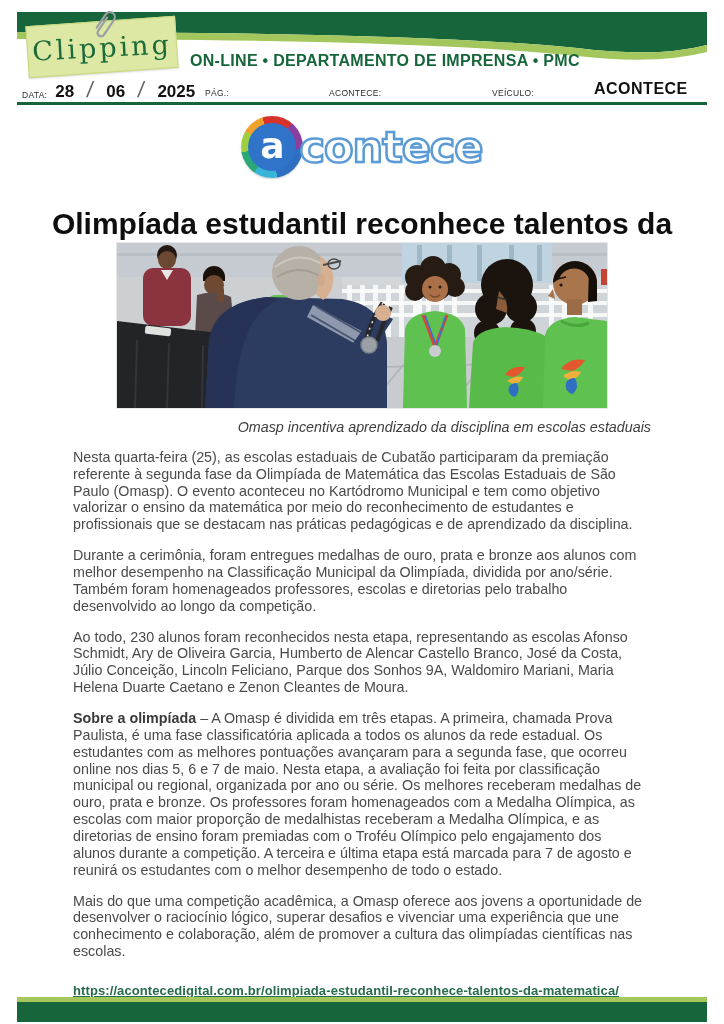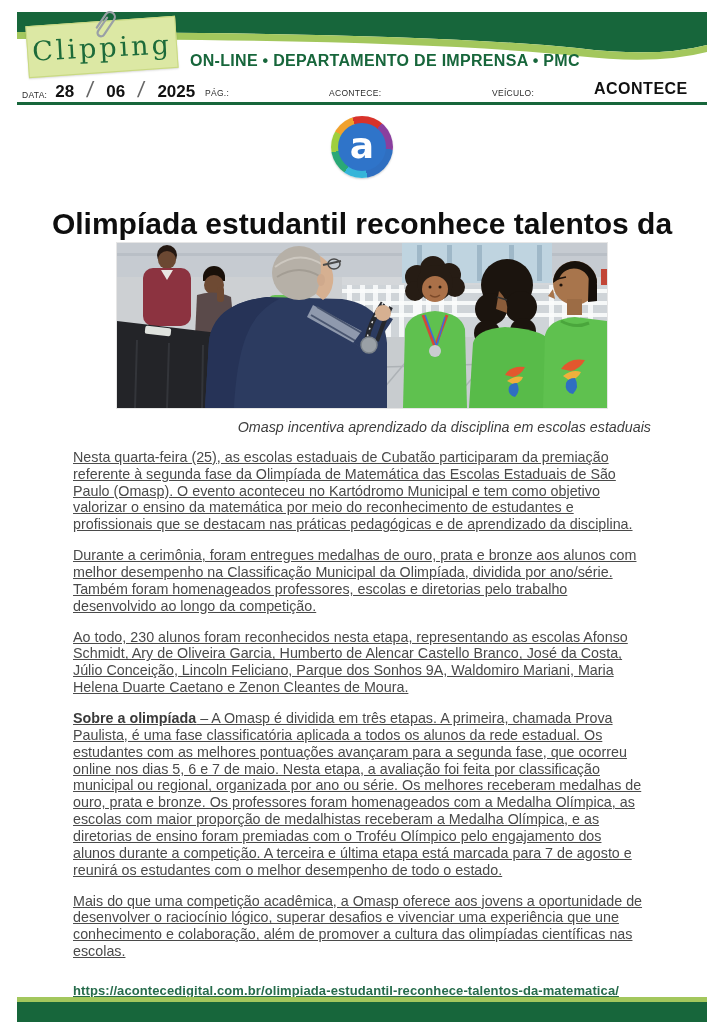--- a/index.html
+++ b/index.html
@@ -47,21 +47,21 @@
      -webkit-text-stroke:2.5px #5b9bd5;text-shadow:0 1px 2px rgba(91,155,213,.35);}
 
   
   .headline{position:absolute;left:0;top:207px;width:724px;text-align:center;
             font-size:30px;font-weight:bold;color:#0e0e0e;}
   .photo{position:absolute;left:117px;top:243px;width:490px;height:165px;
          outline:1px solid #e6e6e6;}
   .column{position:absolute;left:73px;top:419px;width:578px;
           font-size:14.3px;line-height:1.18;color:#4a4a4a;}
   .lede{font-style:italic;color:#3d3d3d;margin:0 0 13px 0;text-align:right;}
-  .column p{margin:0 8px 14px 0;text-decoration:underline;}
+  .column p{margin:0 8px 14px 0;}
   .about-label{font-weight:bold;color:#3a3a3a;}
   .article-link{display:block;margin-top:23px;font-size:13px;font-weight:bold;
       color:#266b4b;text-decoration:underline;letter-spacing:.1px;}
 
   
   .footer{position:absolute;left:17px;top:997px;width:690px;}
   .footer-light{height:5px;background:#a3c75d;}
   .footer-dark{height:20px;background:#17663b;}
 </style>
 </head>
@@ -98,20 +98,21 @@
     <span class="meta-item veic-value" style="left:565px">ACONTECE</span>
   </div>
   <div class="meta-rule"></div>
 
   <div class="logo-wrap">
     <div class="logo-ring">
       <div class="logo-ring-inner">
         <span class="logo-a">a</span>
       </div>
     </div>
+    <span class="logo-word">contece</span>
   </div>
 
   <div class="headline">Olimpíada estudantil reconhece talentos da matemática</div>
 
   <svg class="photo" viewBox="0 0 490 165">
     <rect width="490" height="165" fill="#d4d7da"></rect>
     <rect width="490" height="34" fill="#c6cbd1"></rect>
     <rect y="10" width="490" height="3" fill="#b9bfc6"></rect>
     <rect x="285" y="0" width="150" height="40" fill="#bfd4e0"></rect>
     <g fill="#9fb8c8">

